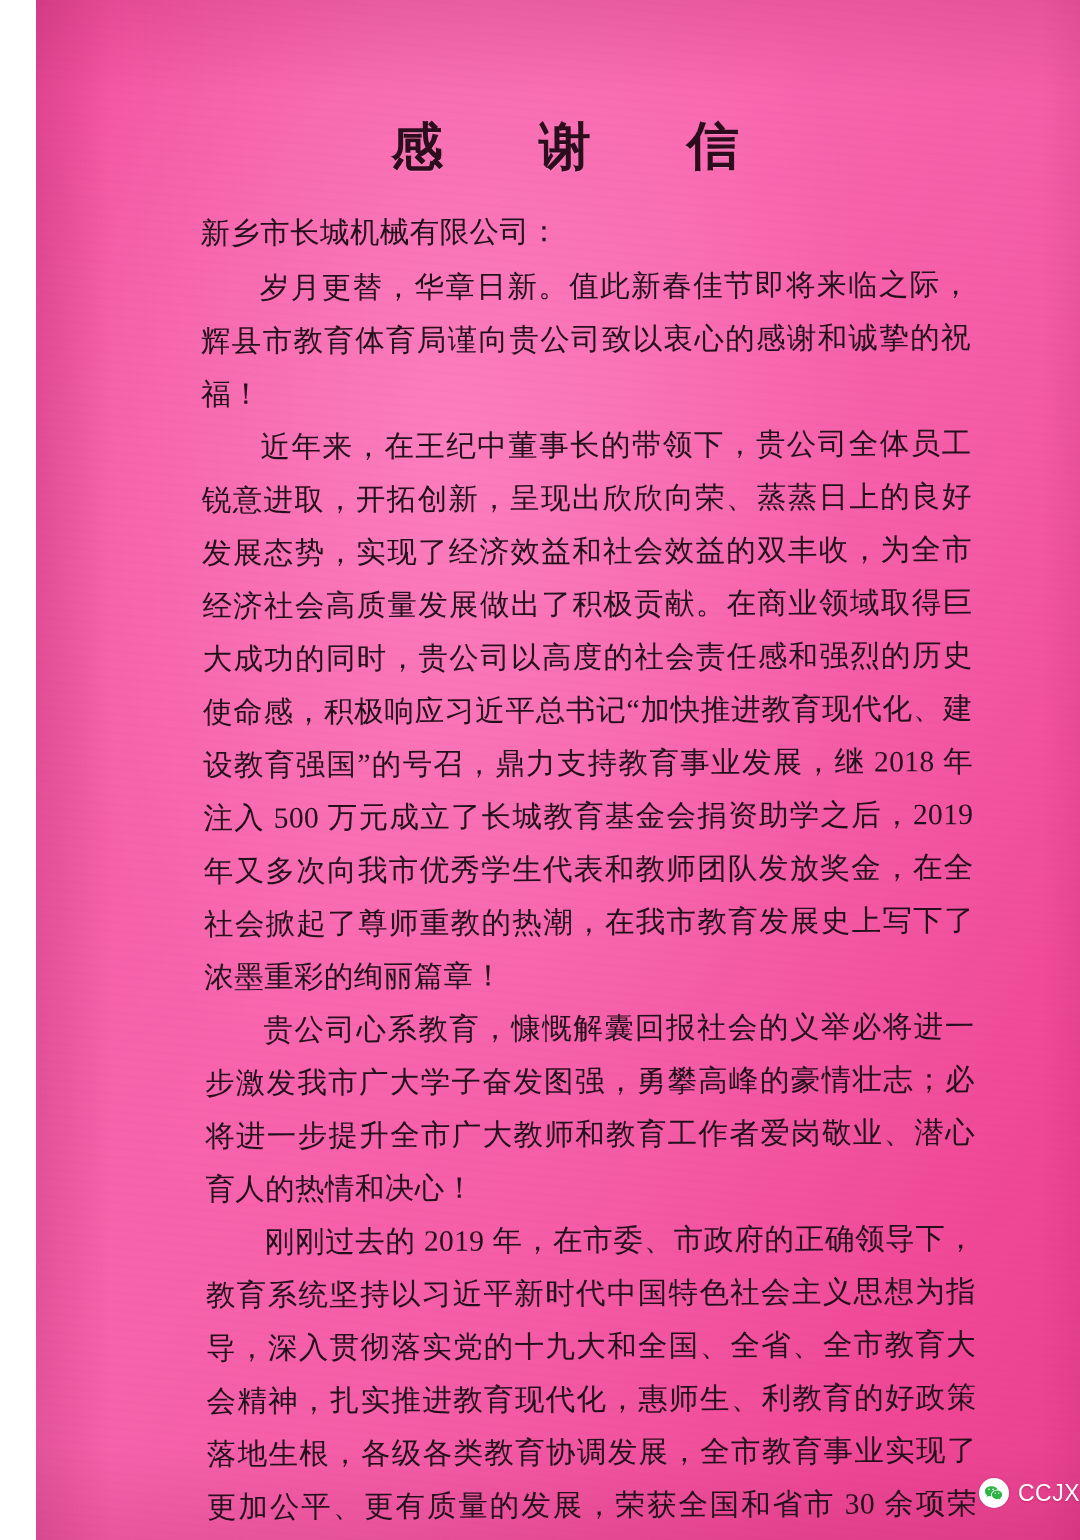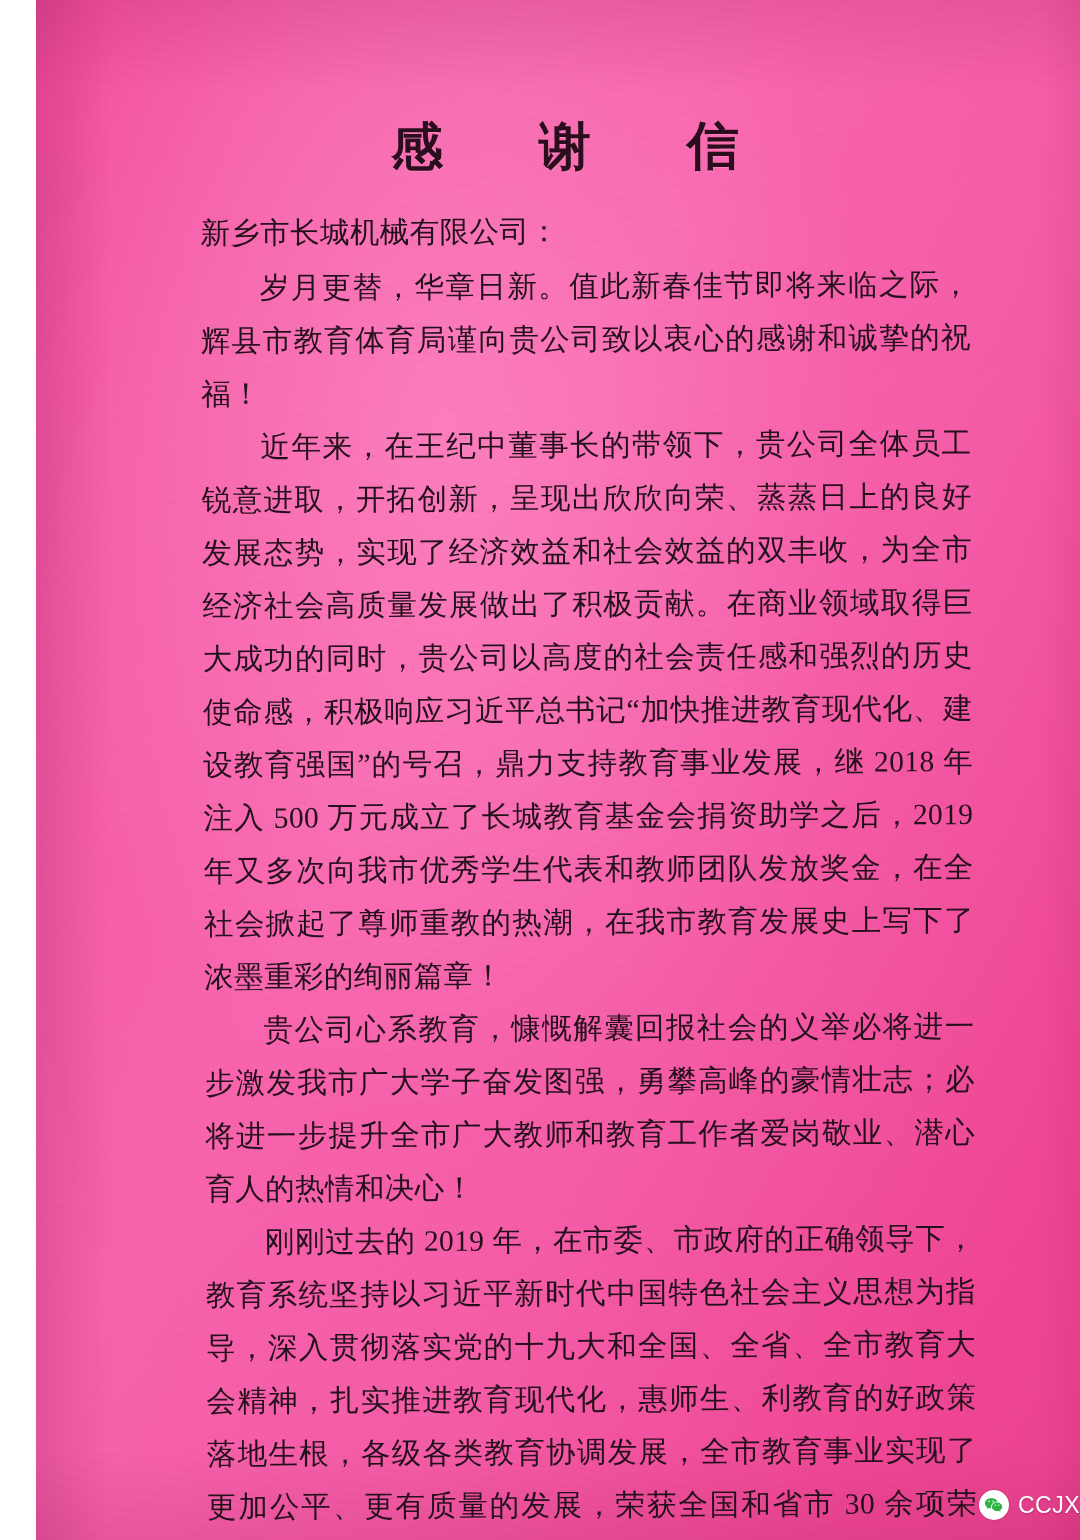--- a/index.html
+++ b/index.html
@@ -92,21 +92,21 @@
 
   .para {
     margin: 0;
     text-indent: 2em;
   }
 
   
   .account-badge {
     position: absolute;
     right: 36px;
-    bottom: 20px;
+    bottom: 32px;
     display: flex;
     align-items: center;
     gap: 9px;
     z-index: 5;
   }
   .wechat-icon {
     width: 30px;
     height: 30px;
     border-radius: 50%;
     background: #ffffff;

